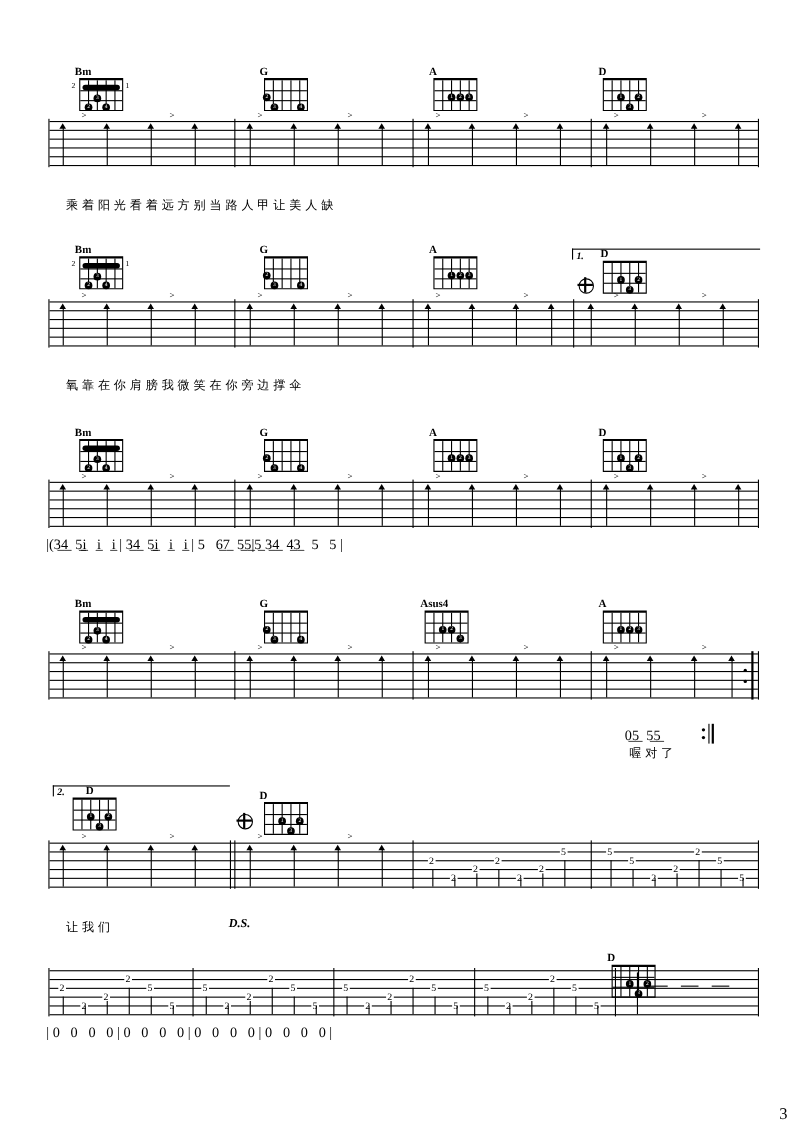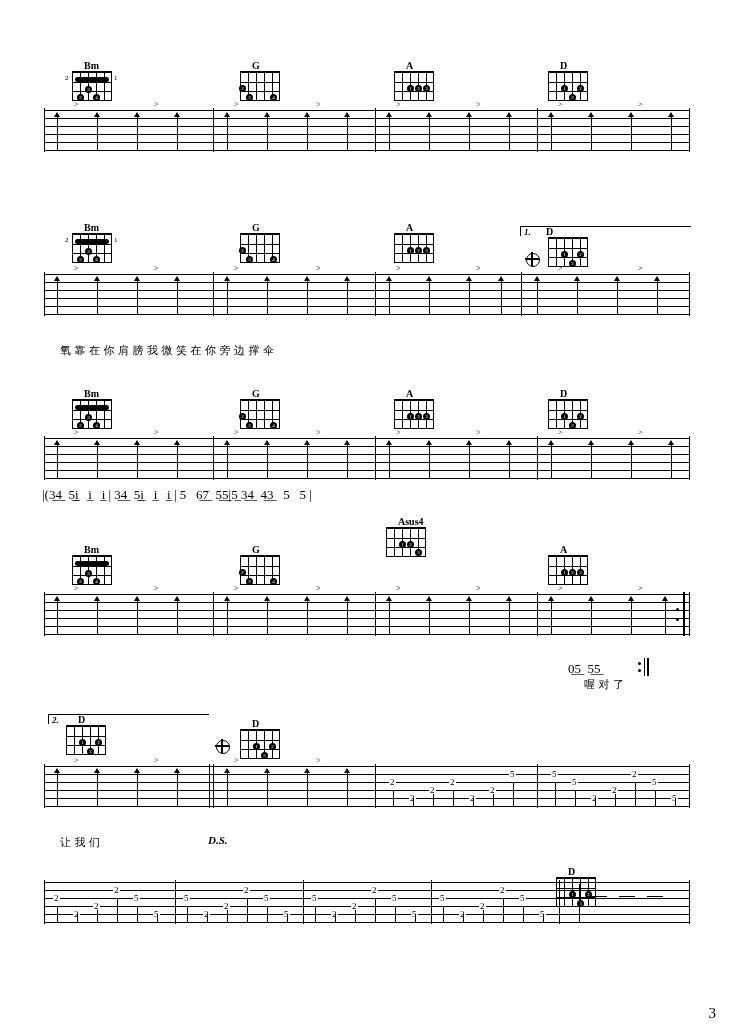--- a/index.html
+++ b/index.html
@@ -28,21 +28,21 @@
   .chord {
     position: absolute;
     width: 46px;
   }
   .chord .cname {
     font-family: "Liberation Serif", serif;
     font-size: 10px;
     font-weight: bold;
     line-height: 11px;
     text-align: left;
-    margin-left: 16px;
+    margin-left: 0;
     white-space: nowrap;
   }
   .chord .grid {
     position: relative;
     width: 40px;
     height: 30px;
     margin-left: 4px;
     border: 1px solid #000;
     border-top: 2px solid #000;
     box-sizing: border-box;
@@ -325,20 +325,21 @@
     <div class="abs" style="left:0; top:-10px; width:646px; height:10px;">
       <div class="abs" style="left:30px; top:2px; font-size:8px;">&gt;</div>
       <div class="abs" style="left:110px; top:2px; font-size:8px;">&gt;</div>
       <div class="abs" style="left:190px; top:2px; font-size:8px;">&gt;</div>
       <div class="abs" style="left:272px; top:2px; font-size:8px;">&gt;</div>
       <div class="abs" style="left:352px; top:2px; font-size:8px;">&gt;</div>
       <div class="abs" style="left:432px; top:2px; font-size:8px;">&gt;</div>
       <div class="abs" style="left:514px; top:2px; font-size:8px;">&gt;</div>
       <div class="abs" style="left:594px; top:2px; font-size:8px;">&gt;</div>
     </div>
+    <div class="lyricrow" style="left:16px; top:72px;">乘 着 阳 光 看 着 远 方 别 当 路 人 甲 让 美 人 缺</div>
   </div>
 
   <div class="chord abs" style="left:68px; top:222px;">
     <div class="cname">Bm</div>
     <div class="grid">
       <div class="v" style="left:7px;"></div>
         <div class="v" style="left:15px;"></div>
       <div class="v" style="left:23px;"></div>
         <div class="v" style="left:31px;"></div>
       <div class="h" style="top:9px;"></div>
@@ -596,21 +597,21 @@
         <div class="v" style="left:15px;"></div>
       <div class="v" style="left:23px;"></div>
         <div class="v" style="left:31px;"></div>
       <div class="h" style="top:9px;"></div>
         <div class="h" style="top:18px;"></div>
       <div class="dot" style="left:-2px; top:12px;">2</div>
       <div class="dot" style="left:5px; top:21px;">3</div>
       <div class="dot" style="left:29px; top:21px;">4</div>
     </div>
   </div>
-  <div class="chord abs" style="left:382px; top:516px;">
+  <div class="chord abs" style="left:382px; top:544px;">
     <div class="cname">Asus4</div>
     <div class="grid">
       <div class="v" style="left:7px;"></div>
         <div class="v" style="left:15px;"></div>
       <div class="v" style="left:23px;"></div>
         <div class="v" style="left:31px;"></div>
       <div class="h" style="top:9px;"></div>
         <div class="h" style="top:18px;"></div>
       <div class="dot" style="left:12px; top:12px;">1</div>
       <div class="dot" style="left:20px; top:12px;">2</div>
@@ -689,21 +690,21 @@
       <div class="abs" style="left:514px; top:2px; font-size:8px;">&gt;</div>
       <div class="abs" style="left:594px; top:2px; font-size:8px;">&gt;</div>
     </div>
     <div class="numrow" style="left:524px; top:70px;">0̲5̲&nbsp; 5̲5̲&nbsp;</div>
     <div class="abs" style="left:600px; top:66px; width:8px; height:20px;">
       <div class="abs" style="left:0; top:0; width:1px; height:18px; background:#000;"></div>
       <div class="abs" style="left:3px; top:0; width:2.4px; height:18px; background:#000;"></div>
       <div class="repeat-dots" style="left:-6px; top:4px;"></div>
       <div class="repeat-dots" style="left:-6px; top:11px;"></div>
     </div>
-    <div class="lyricrow" style="left:540px; top:86px;">喔 对 了</div>
+    <div class="lyricrow" style="left:528px; top:86px;">喔 对 了</div>
   </div>
 
   <div class="abs" style="left:48px; top:714px; width:160px; height:14px;">
     <div class="repeat-bracket" style="left:0; top:0; width:160px;"></div>
     <div class="repeat-label" style="left:4px; top:1px;">2.</div>
   </div>
   <div class="chord abs" style="left:62px; top:714px;">
     <div class="cname" style="margin-left:16px;">D</div>
     <div class="grid" style="margin-left:4px;">
       <div class="v" style="left:7px;"></div>
@@ -880,16 +881,17 @@
       <div class="stem" style="left:478px; top:26px; height:16px;"></div>
       <div class="stem" style="left:498px; top:34px; height:8px;"></div>
 
       <div class="abs" style="left:546px; top:16px; width:86px; height:2px;">
         <div class="abs" style="left:0; top:0; width:16px; height:1px; background:#000;"></div>
         <div class="abs" style="left:28px; top:0; width:16px; height:1px; background:#000;"></div>
         <div class="abs" style="left:56px; top:0; width:16px; height:1px; background:#000;"></div>
       </div>
       <div class="stem" style="left:534px; top:4px; height:38px;"></div>
     </div>
+    <div class="numrow" style="left:-2px; top:52px;">|&nbsp;0&nbsp;&nbsp; 0&nbsp;&nbsp; 0&nbsp;&nbsp; 0&nbsp;|&nbsp;0&nbsp;&nbsp; 0&nbsp;&nbsp; 0&nbsp;&nbsp; 0&nbsp;|&nbsp;0&nbsp;&nbsp; 0&nbsp;&nbsp; 0&nbsp;&nbsp; 0&nbsp;|&nbsp;0&nbsp;&nbsp; 0&nbsp;&nbsp; 0&nbsp;&nbsp; 0&nbsp;|</div>
   </div>
 
   <div class="pagenum">3</div>
 </div>
 
 </body></html>

